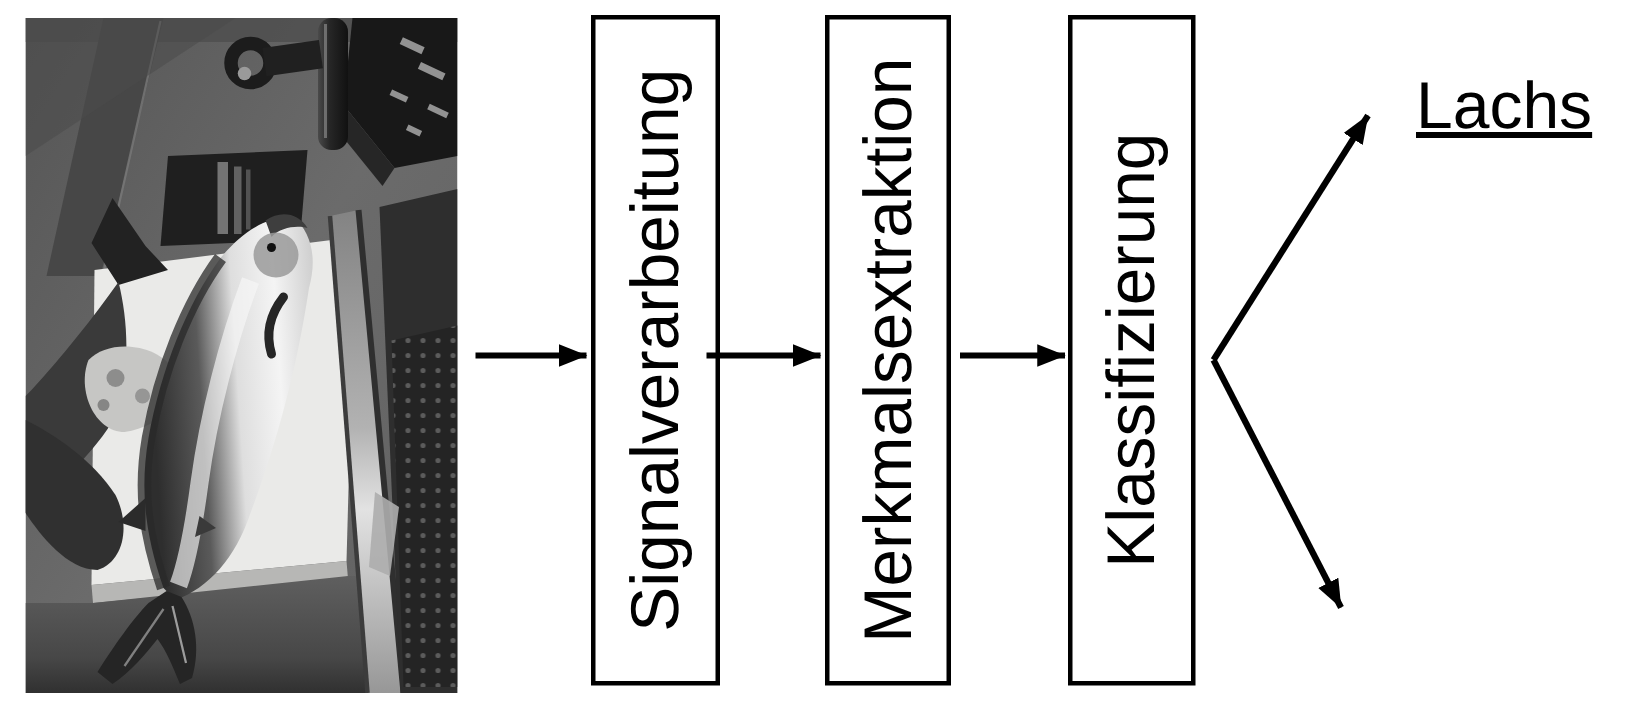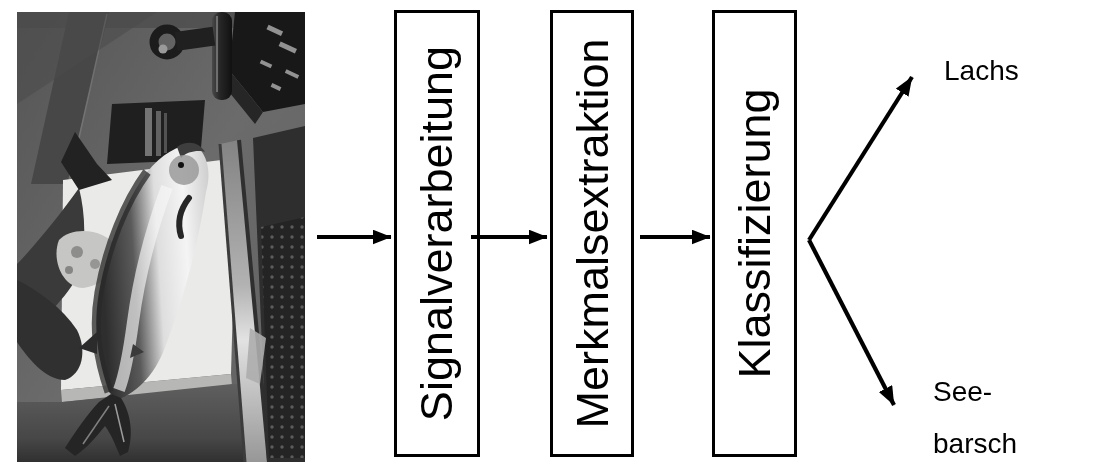--- a/index.html
+++ b/index.html
@@ -14,22 +14,23 @@
     display:flex;align-items:center;justify-content:center;
   }
   .stage-box.b1{left:394px;width:86px;}
   .stage-box.b2{left:550px;width:84px;}
   .stage-box.b3{left:712px;width:85px;}
   .stage-label{
     transform:rotate(-90deg);white-space:nowrap;
     font-size:45px;color:#000;letter-spacing:0px;line-height:1;
   }
   .out-label{
-    position:absolute;font-size:28px;color:#000;line-height:52px;
+    position:absolute;font-size:44px;color:#000;line-height:52px;
     white-space:pre-line;
+    text-decoration:underline;
   }
   .out-label.lachs{left:944px;top:45px;}
   .out-label.seebarsch{left:933px;top:366px;}
   .arrows{position:absolute;left:0;top:0;width:1093px;height:470px;pointer-events:none;}
 </style>
 </head>
 <body>
 
 <div class="canvas">
 
@@ -148,22 +149,20 @@
     <span class="stage-label">Signalverarbeitung</span>
   </div>
   <div class="stage-box b2">
     <span class="stage-label">Merkmalsextraktion</span>
   </div>
   <div class="stage-box b3">
     <span class="stage-label">Klassifizierung</span>
   </div>
 
   <div class="out-label lachs">Lachs</div>
-  <div class="out-label seebarsch">See-
-barsch</div>
 
   <svg class="arrows" viewBox="0 0 1093 470" aria-hidden="true">
     <defs>
       <marker id="ah" markerUnits="userSpaceOnUse" markerWidth="22" markerHeight="18" refX="18.5" refY="7.5" orient="auto">
         <path d="M0,0 L19,7.5 L0,15 Z" fill="#000"></path>
       </marker>
     </defs>
     <line x1="317" y1="237" x2="391" y2="237" stroke="#000" stroke-width="4" marker-end="url(#ah)"></line>
     <line x1="471" y1="237" x2="547" y2="237" stroke="#000" stroke-width="4" marker-end="url(#ah)"></line>
     <line x1="640" y1="237" x2="710" y2="237" stroke="#000" stroke-width="4" marker-end="url(#ah)"></line>

